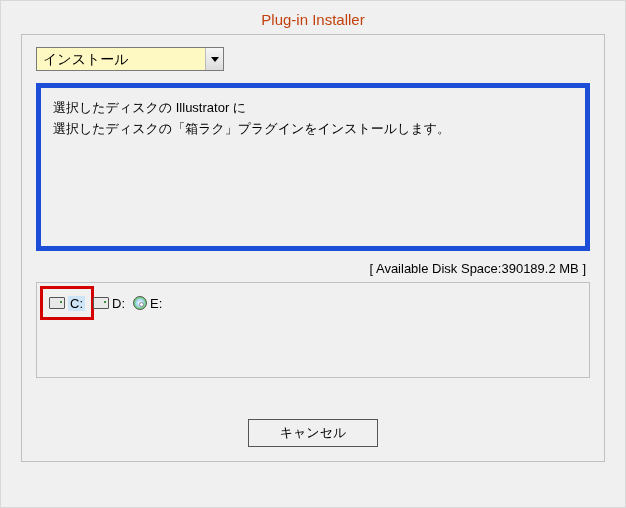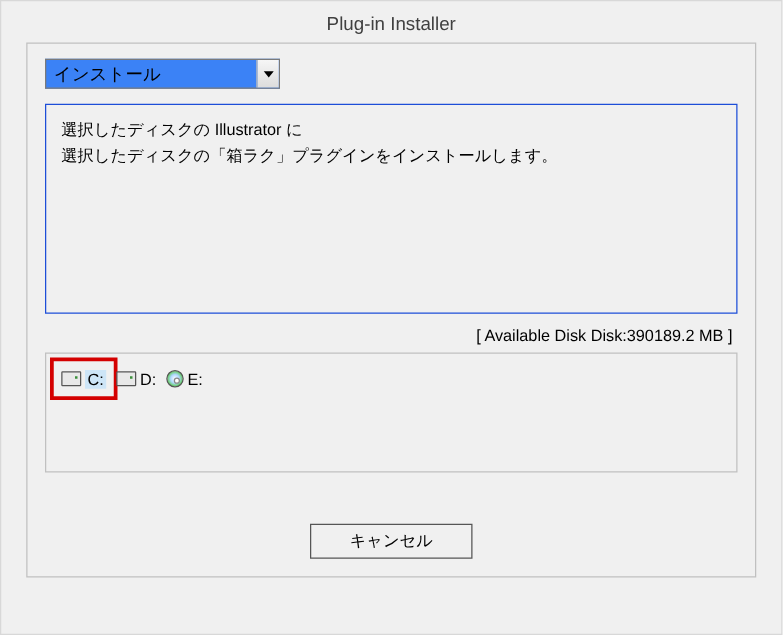--- a/index.html
+++ b/index.html
@@ -18,37 +18,37 @@
     width: 626px;
     height: 508px;
     background: #f0f0f0;
     border: 1px solid #d8d8d8;
     position: relative;
   }
   .title {
     text-align: center;
     font-size: 15px;
     padding: 10px 0 6px 0;
-    color: #404040;
+    color: #c2410c;
   }
   .outer-panel {
     margin: 0 20px 0 20px;
     border: 1px solid #c0c0c0;
     background: #f0f0f0;
     padding: 12px 14px 14px 14px;
     height: 428px;
     position: relative;
   }
   .action-row {
     margin-bottom: 12px;
   }
   .select-box {
     display: inline-block;
     border: 1px solid #7a7a7a;
-    background: #3b82f6;
+    background: #fef9c3;
     height: 24px;
     width: 188px;
     position: relative;
     vertical-align: middle;
   }
   .select-text {
     position: absolute;
     left: 6px;
     top: 3px;
     font-size: 14px;
@@ -65,21 +65,21 @@
     align-items: center;
     justify-content: center;
   }
   .down-tri {
     width: 0; height: 0;
     border-left: 4px solid transparent;
     border-right: 4px solid transparent;
     border-top: 5px solid #000;
   }
   .desc-panel {
-    border: 1px solid #1d4ed8;
+    border: 5px solid #1d4ed8;
     background: #f0f0f0;
     height: 168px;
     padding: 10px 12px;
     font-size: 13px;
     line-height: 1.6;
   }
   .space-label {
     text-align: right;
     font-size: 13px;
     margin: 10px 4px 6px 0;
@@ -180,21 +180,21 @@
           <div class="down-tri"></div>
         </div>
       </div>
     </div>
 
     <div class="desc-panel">
       <div>選択したディスクの Illustrator に</div>
       <div>選択したディスクの「箱ラク」プラグインをインストールします。</div>
     </div>
 
-    <div class="space-label">[ Available Disk Disk:390189.2 MB ]</div>
+    <div class="space-label">[ Available Disk Space:390189.2 MB ]</div>
 
     <div class="drives-panel">
       <span class="drive selected sel-bg">
         <span class="hdd-icon"></span>
         <span class="label">C:</span>
       </span>
       <span class="drive">
         <span class="hdd-icon"></span>
         <span class="label">D:</span>
       </span>

